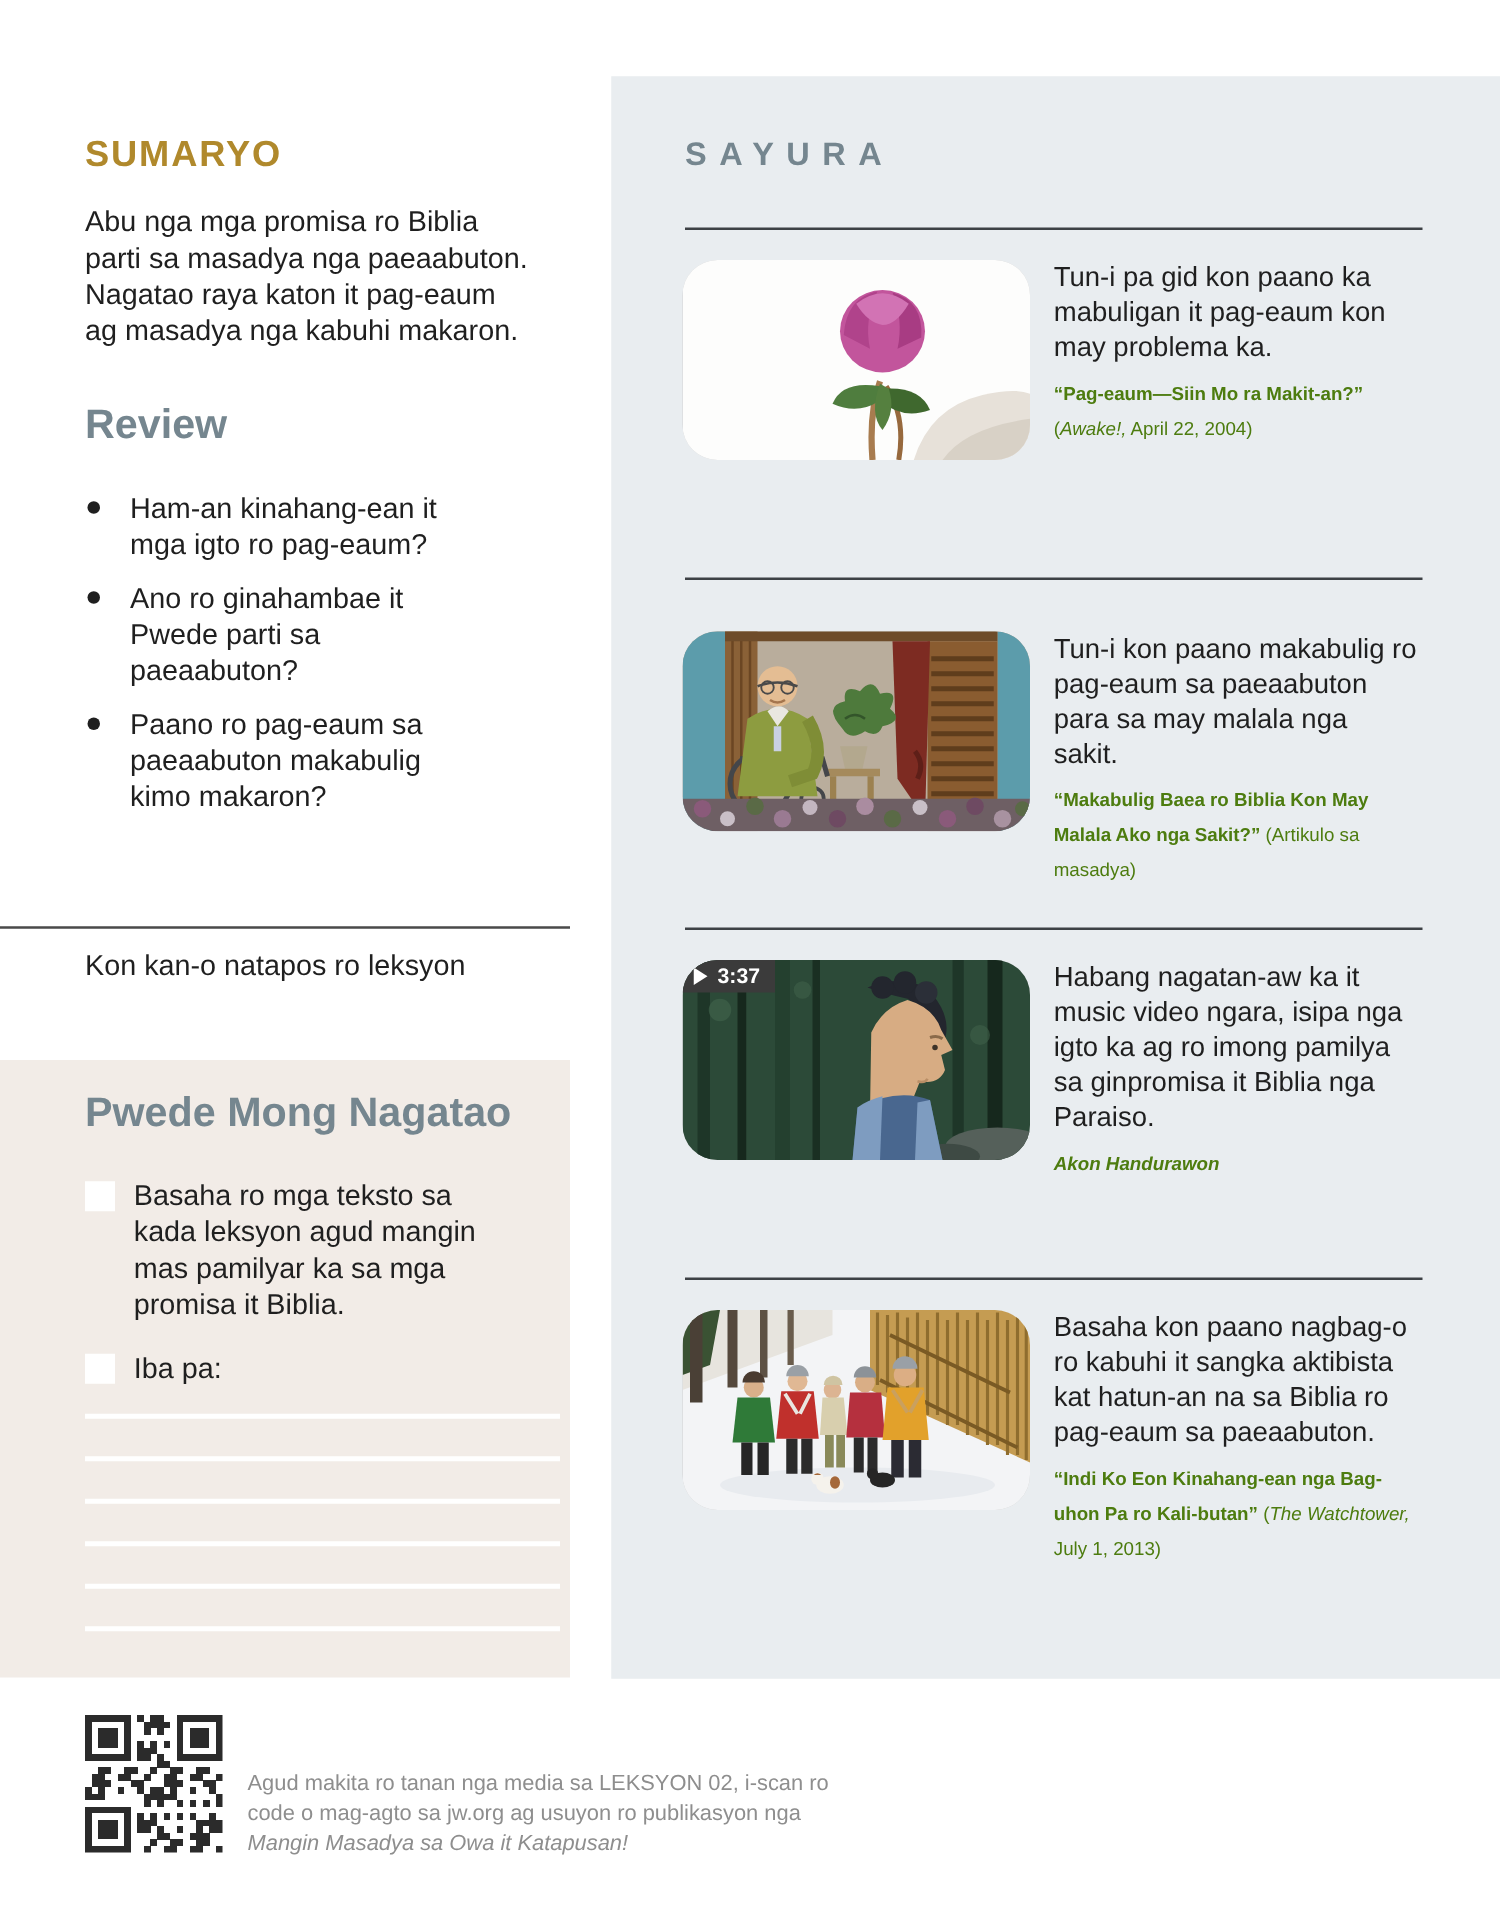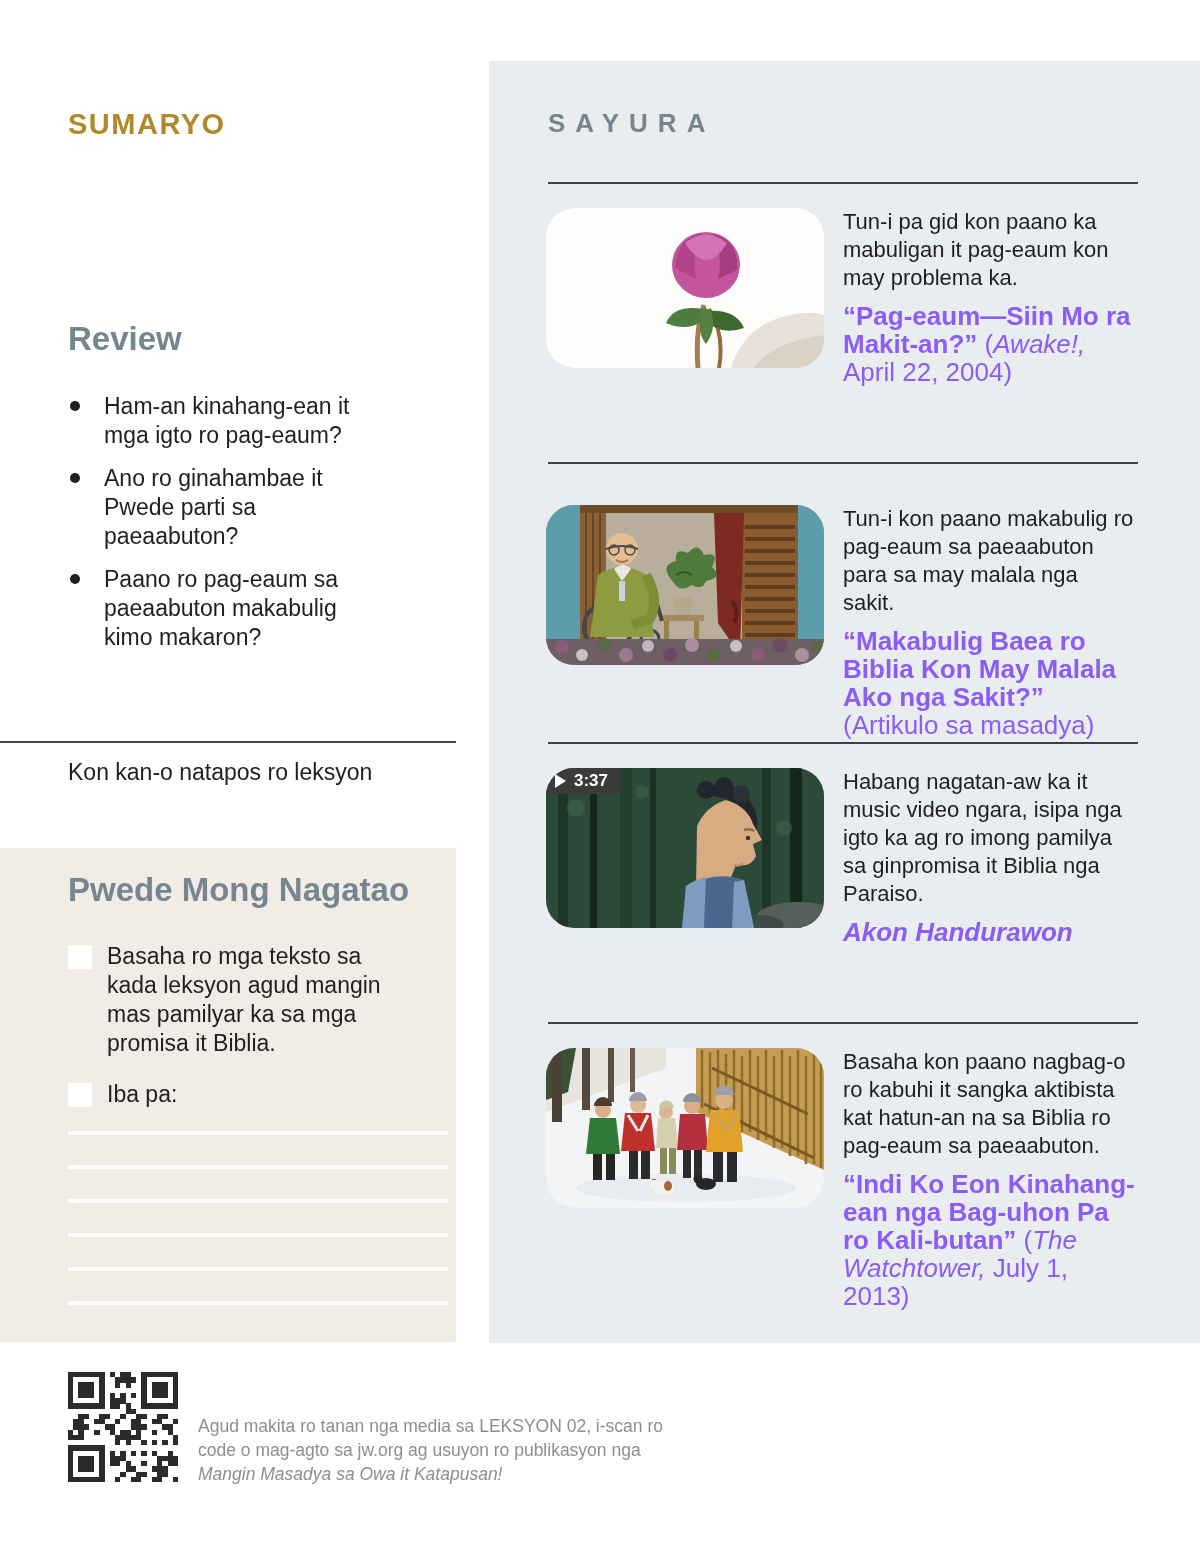--- a/index.html
+++ b/index.html
@@ -35,40 +35,41 @@
   .panel-heading{position:absolute;left:59px;top:47px;margin:0;
     font-size:26px;font-weight:700;letter-spacing:10px;color:#75868f;}
   .rule{position:absolute;left:59px;width:590px;height:2px;background:#3d4145;}
   .rule-1{top:121px;} .rule-2{top:401px;} .rule-3{top:681px;} .rule-4{top:961px;}
   .media-item{position:absolute;left:57px;width:596px;display:flex;gap:19px;}
   .item-1{top:147px;} .item-2{top:444px;} .item-3{top:707px;} .item-4{top:987px;}
   .thumb{position:relative;flex:0 0 278px;width:278px;height:160px;overflow:hidden;background:#ccc;border-radius:28px;}
   .thumb svg{display:block;width:278px;height:160px;}
   .media-text{width:292px;}
   .desc{margin:0;font-size:22px;line-height:28px;}
-  .cite{margin:10px 0 0;font-size:26px;line-height:28px;font-weight:700;color:#8b5cf6;}
+  .cite{margin:10px 0 0;font-size:15px;line-height:28px;font-weight:700;color:#4d7c0f;}
   .cite .plain{font-weight:400;font-style:normal;}
   .cite em.pub{font-weight:400;font-style:italic;}
   .cite .ital{font-style:italic;}
   .badge{position:absolute;left:0;top:0;display:flex;align-items:center;gap:8px;
     background:#3b3b3b;color:#fff;padding:3px 12px 3px 9px;font-size:17px;font-weight:700;}
   .play-icon{width:0;height:0;border-left:11px solid #ffffff;
     border-top:7px solid transparent;border-bottom:7px solid transparent;}
 
   
   .qr{position:absolute;left:68px;top:1372px;width:110px;height:110px;}
   .footer-note{position:absolute;left:198px;top:1414px;width:470px;margin:0;
     font-size:17.5px;line-height:24px;color:#8e8e8e;}
 </style>
 </head>
 <body>
 
 <div class="page">
 
   <h1 class="summary-heading">SUMARYO</h1>
+  <p class="summary-body">Abu nga mga promisa ro Biblia parti sa masadya nga paeaabuton. Nagatao raya katon it pag-eaum ag masadya nga kabuhi makaron.</p>
 
   <h2 class="sub-heading review-heading">Review</h2>
   <ul class="review-list">
     <li><span class="dot"></span><span>Ham-an kinahang-ean it mga igto ro pag-eaum?</span></li>
     <li><span class="dot"></span><span>Ano ro ginahambae it Pwede parti sa paeaabuton?</span></li>
     <li><span class="dot"></span><span>Paano ro pag-eaum sa paeaabuton makabulig kimo makaron?</span></li>
   </ul>
 
   <div class="left-rule"></div>
   <p class="completion-note">Kon kan-o natapos ro leksyon</p>

